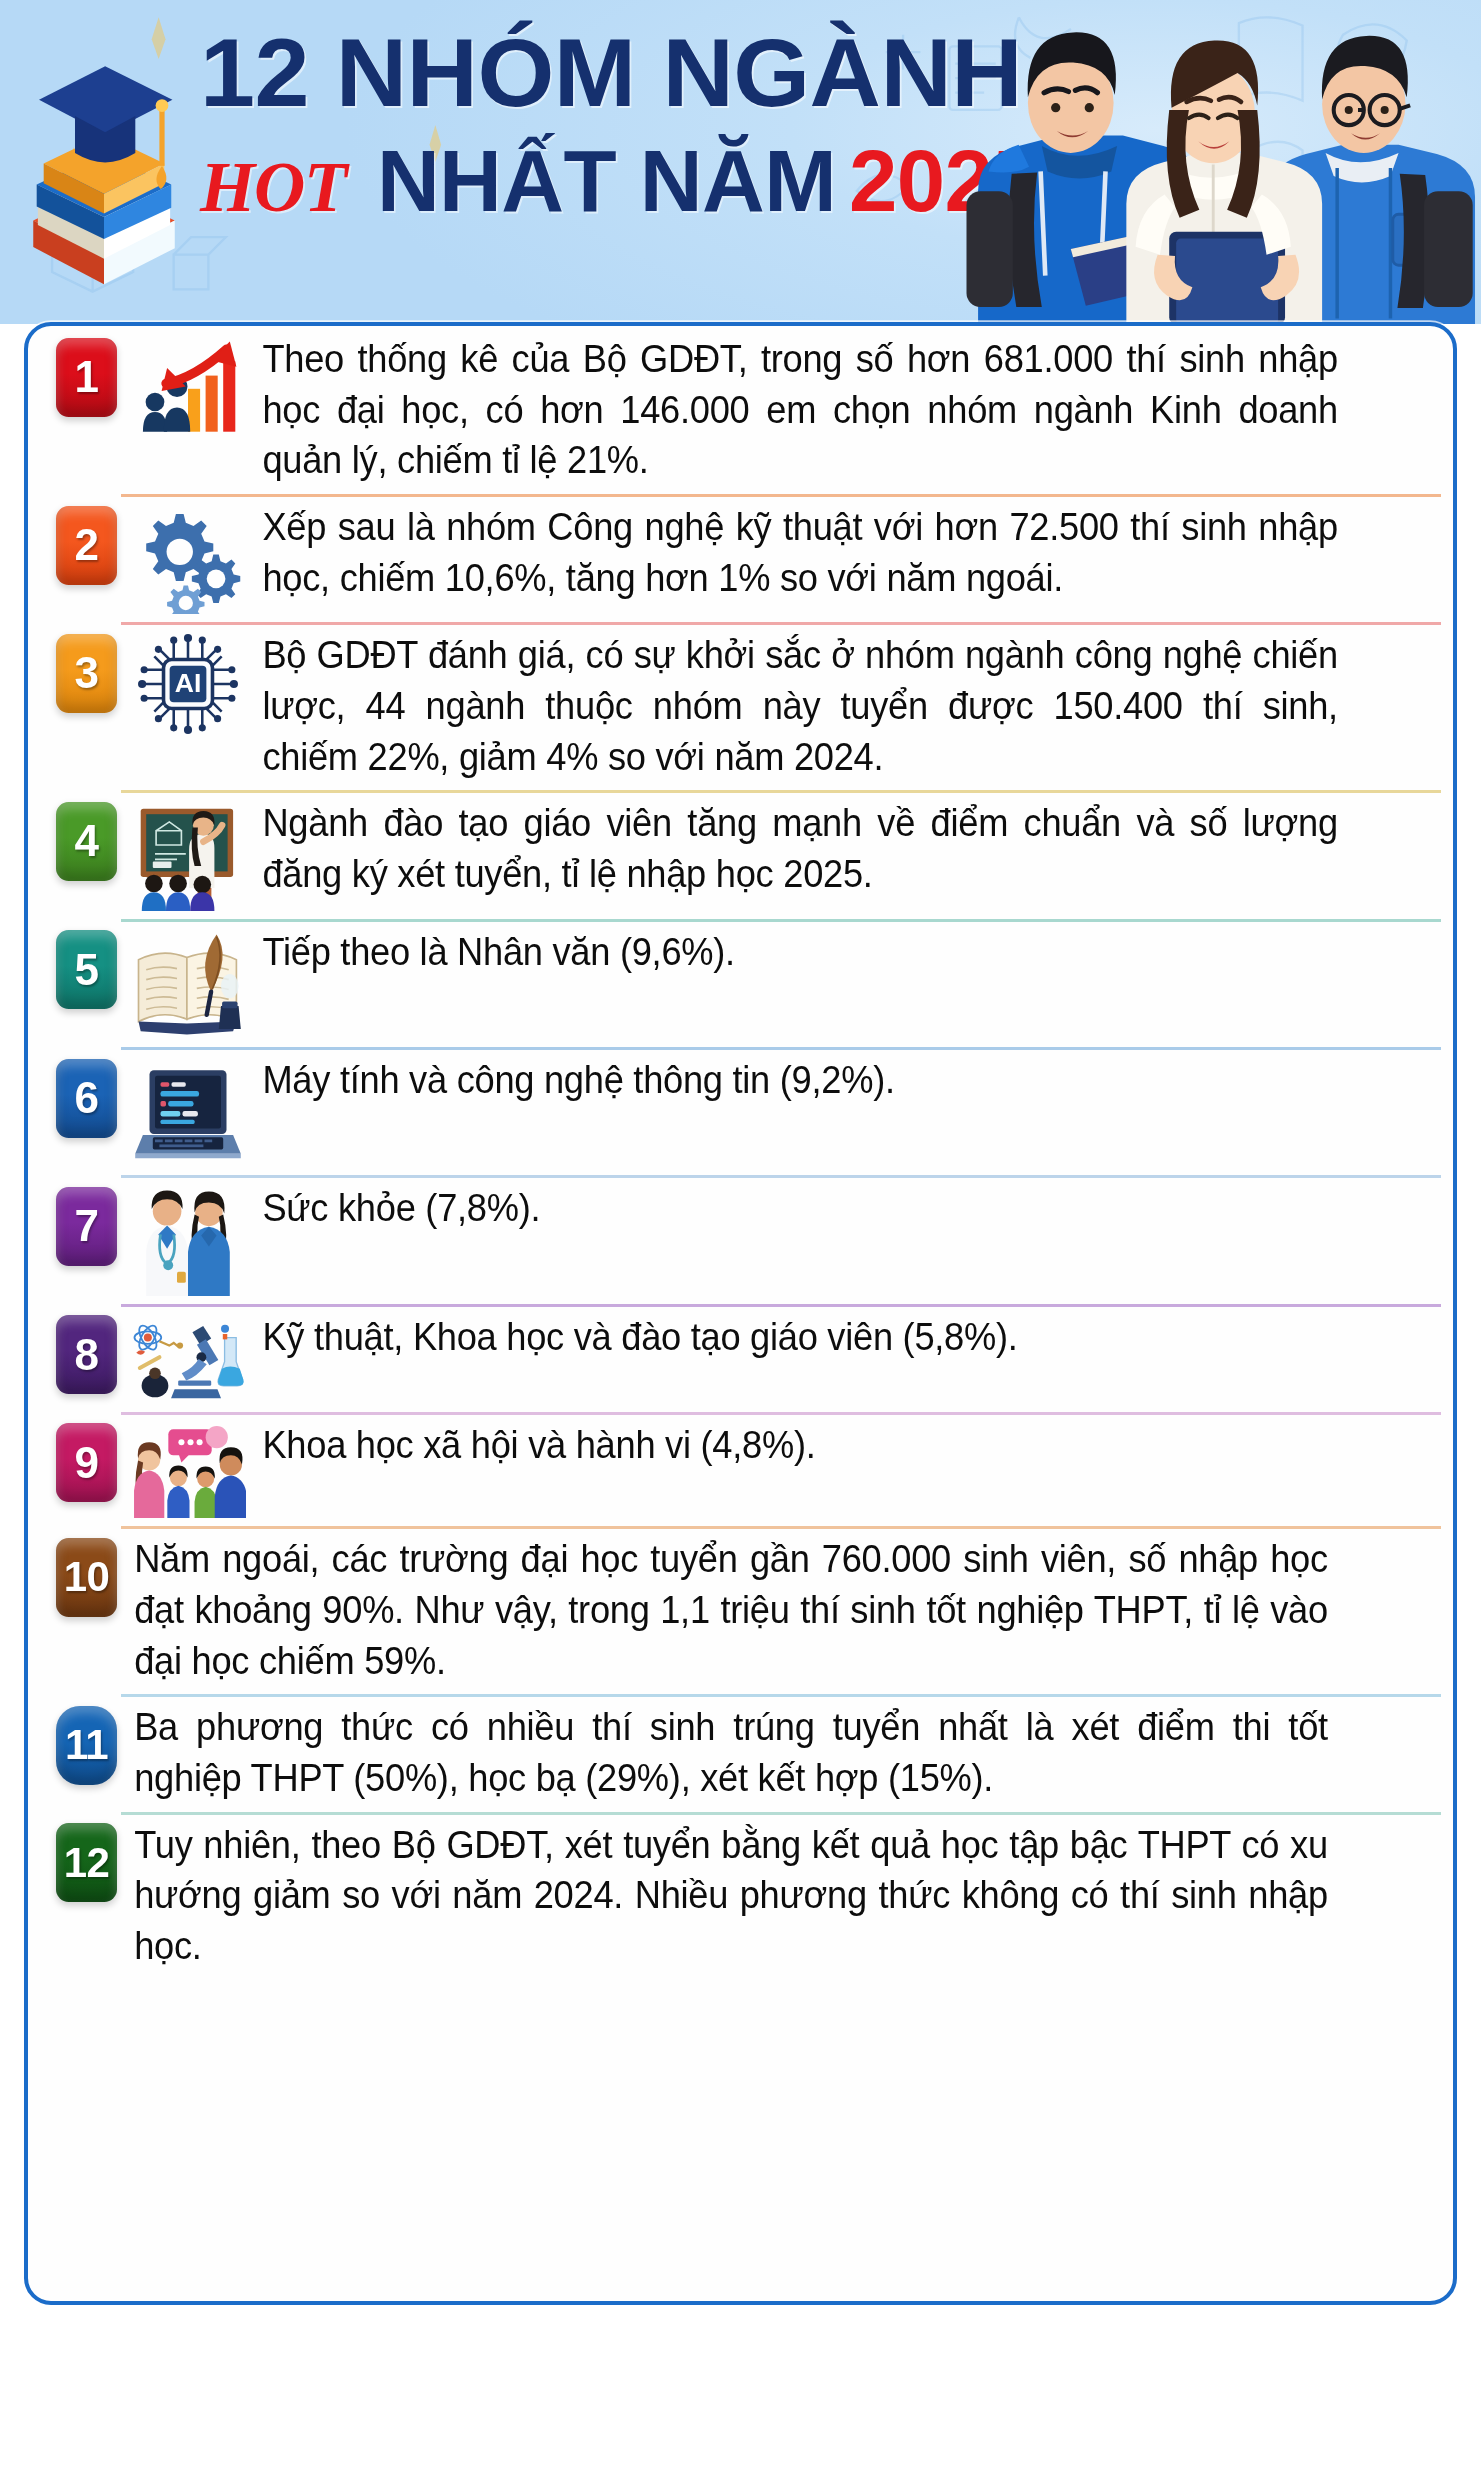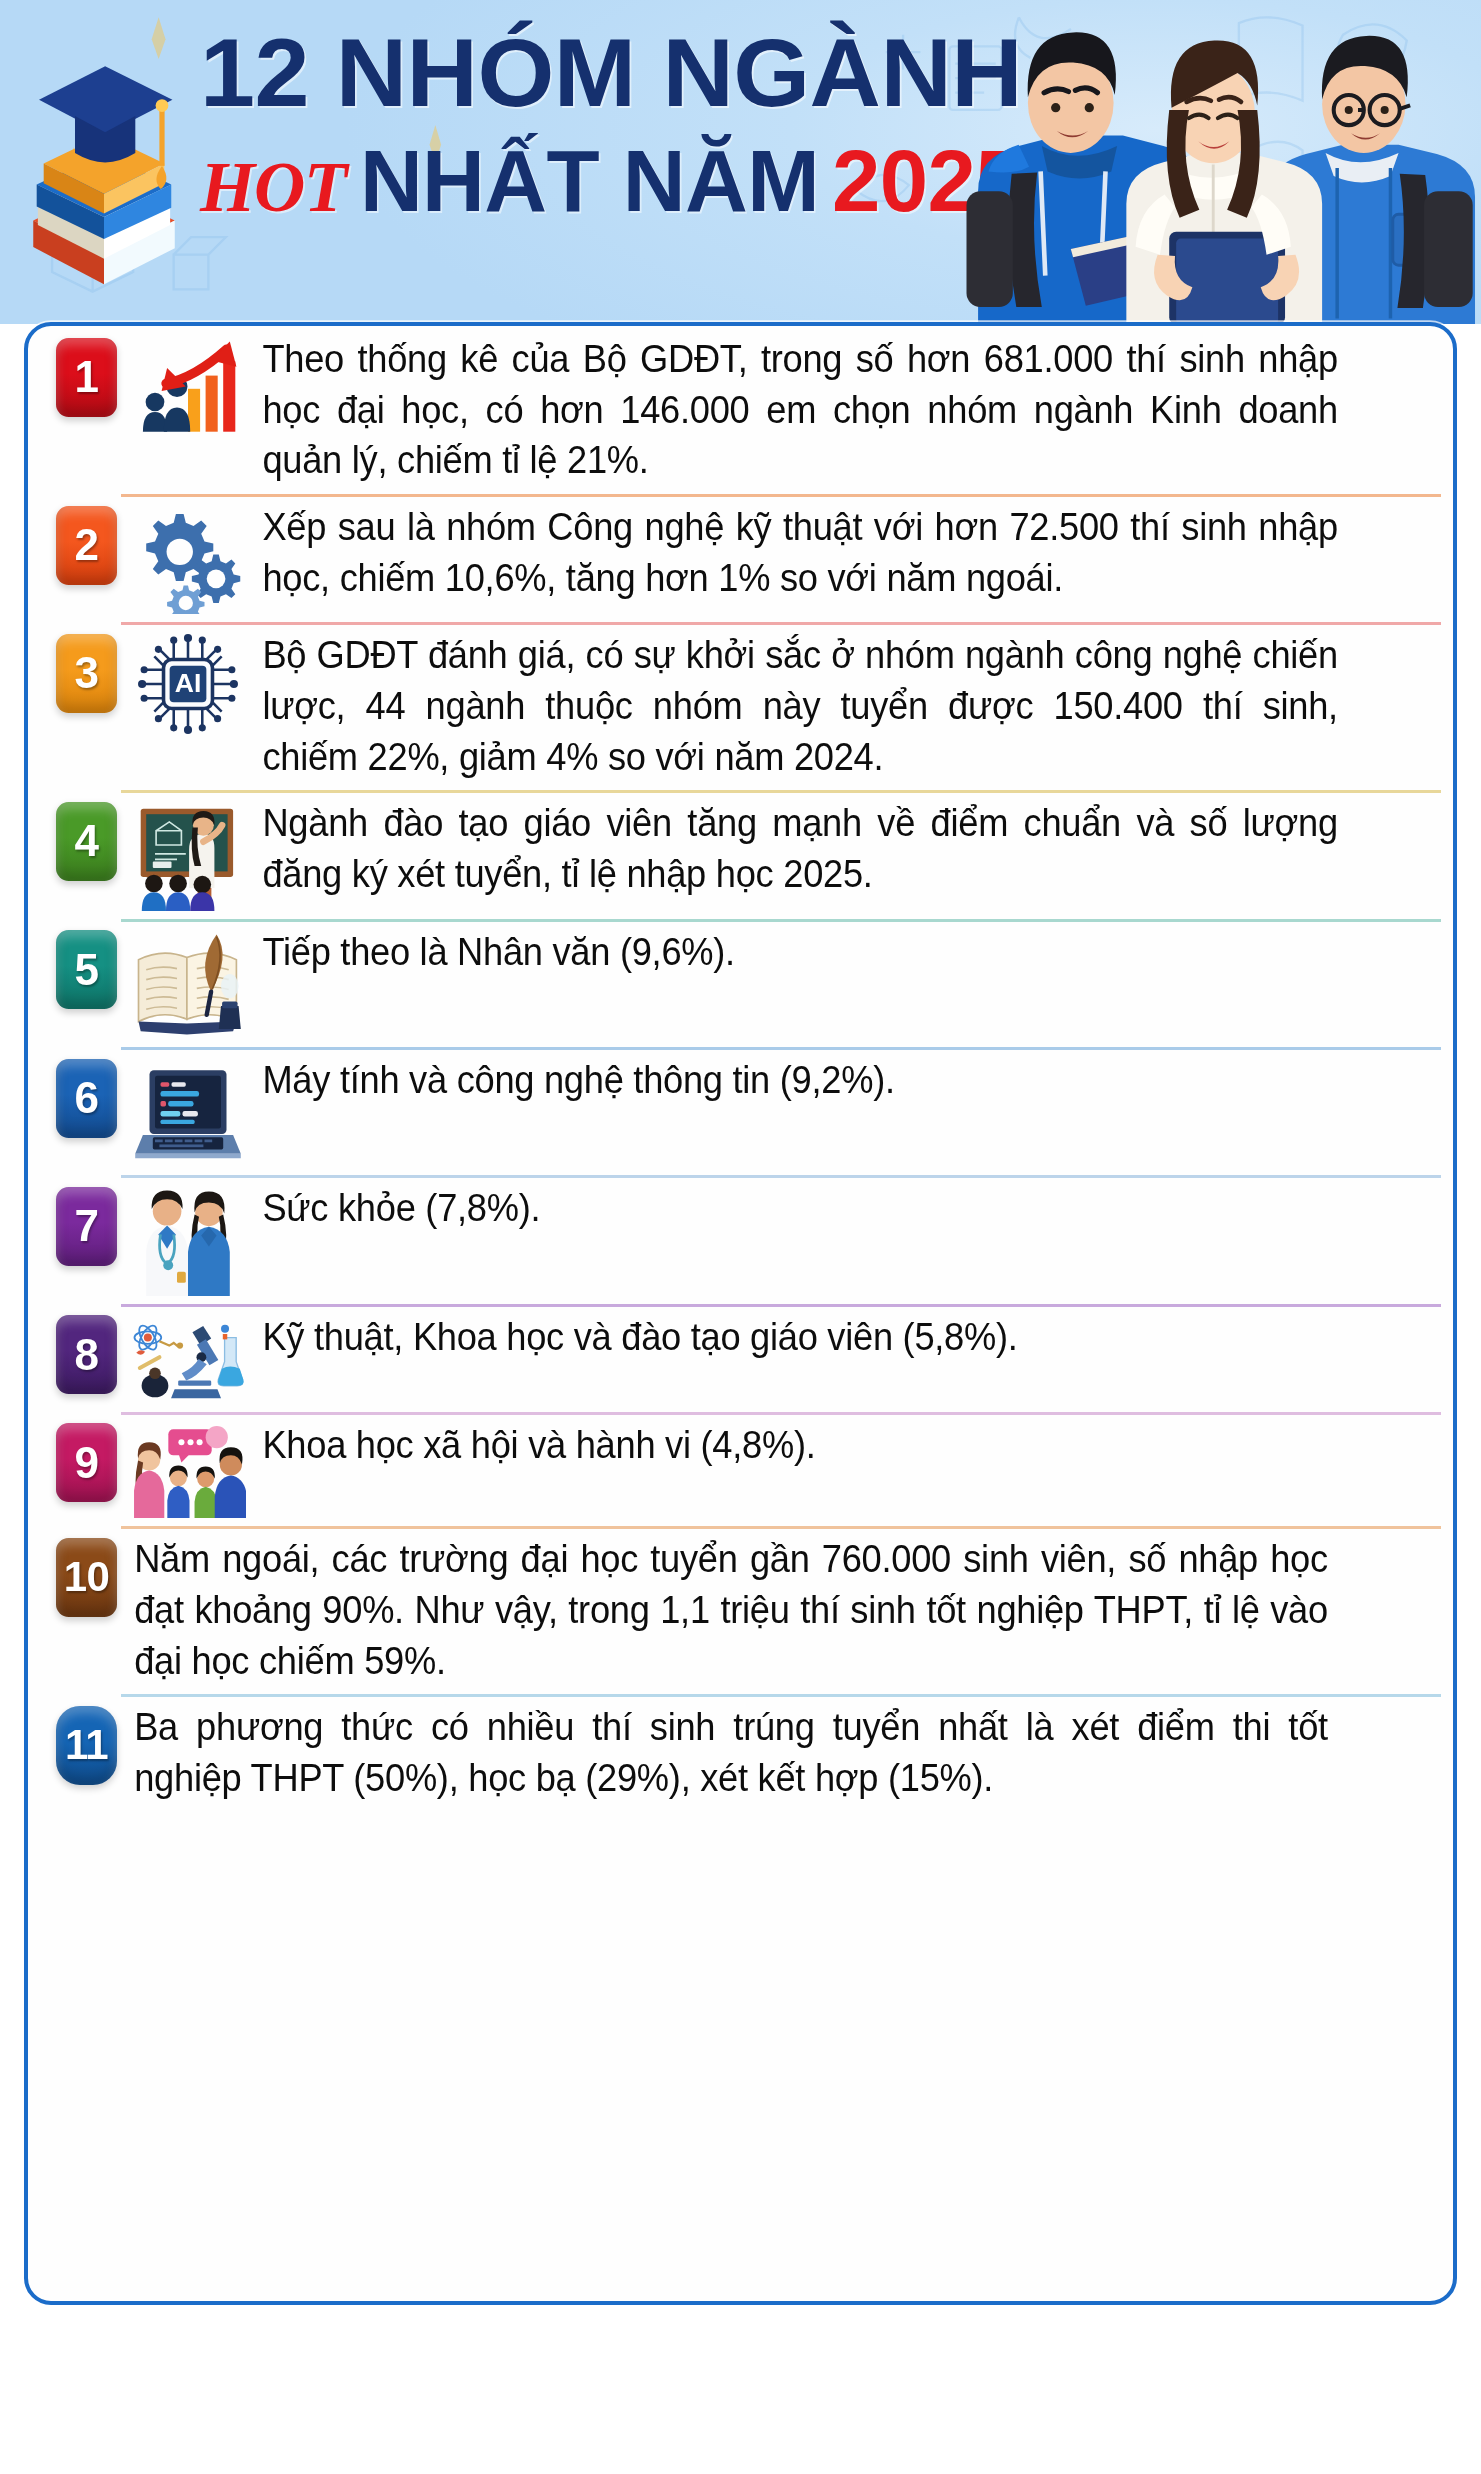--- a/index.html
+++ b/index.html
@@ -55,21 +55,21 @@
     letter-spacing:-1.2px;
     text-shadow:1.7px 2.3px 0 rgba(255,255,255,.5);
   }
   .t-nhat {
     font-family:"Liberation Sans", sans-serif;
     font-weight:bold;
     font-size:87px;
     color:#15306e;
     letter-spacing:-0.6px;
     text-shadow:1.7px 2.3px 0 rgba(255,255,255,.5);
-    margin-left:11px;
+    margin-left:28px;
   }
   .t-year {
     font-family:"Liberation Sans", sans-serif;
     font-weight:bold;
     font-size:87px;
     color:#e8191f;
     letter-spacing:-0.6px;
     text-shadow:1.7px 2.3px 0 rgba(255,255,255,.5);
     margin-left:10.4px;
   }
@@ -532,15 +532,20 @@
       <div class="row nofig">
         <div class="sep" style="background: rgb(240, 195, 156);"></div>
         <div class="badge wide" style="background: linear-gradient(rgb(139, 74, 24) 0%, rgb(139, 74, 24) 45%, rgb(107, 54, 16) 100%);">10</div>
         <div class="text-cell">Năm ngoái, các trường đại học tuyển gần 760.000 sinh viên, số nhập học đạt khoảng 90%. Như vậy, trong 1,1 triệu thí sinh tốt nghiệp THPT, tỉ lệ vào đại học chiếm 59%.</div>
       </div>
       <div class="row nofig">
         <div class="sep" style="background: rgb(182, 216, 234);"></div>
         <div class="badge wide" style="background: linear-gradient(rgb(21, 101, 181) 0%, rgb(21, 101, 181) 45%, rgb(15, 75, 138) 100%); border-radius: 24px;">11</div>
         <div class="text-cell">Ba phương thức có nhiều thí sinh trúng tuyển nhất là xét điểm thi tốt nghiệp THPT (50%), học bạ (29%), xét kết hợp (15%).</div>
       </div>
+      <div class="row nofig">
+        <div class="sep" style="background: rgb(181, 220, 212);"></div>
+        <div class="badge wide" style="background: linear-gradient(rgb(21, 102, 26) 0%, rgb(21, 102, 26) 45%, rgb(14, 77, 19) 100%);">12</div>
+        <div class="text-cell">Tuy nhiên, theo Bộ GDĐT, xét tuyển bằng kết quả học tập bậc THPT có xu hướng giảm so với năm 2024. Nhiều phương thức không có thí sinh nhập học.</div>
+      </div>
     </div>
 </div>
 
 
 </body></html>

